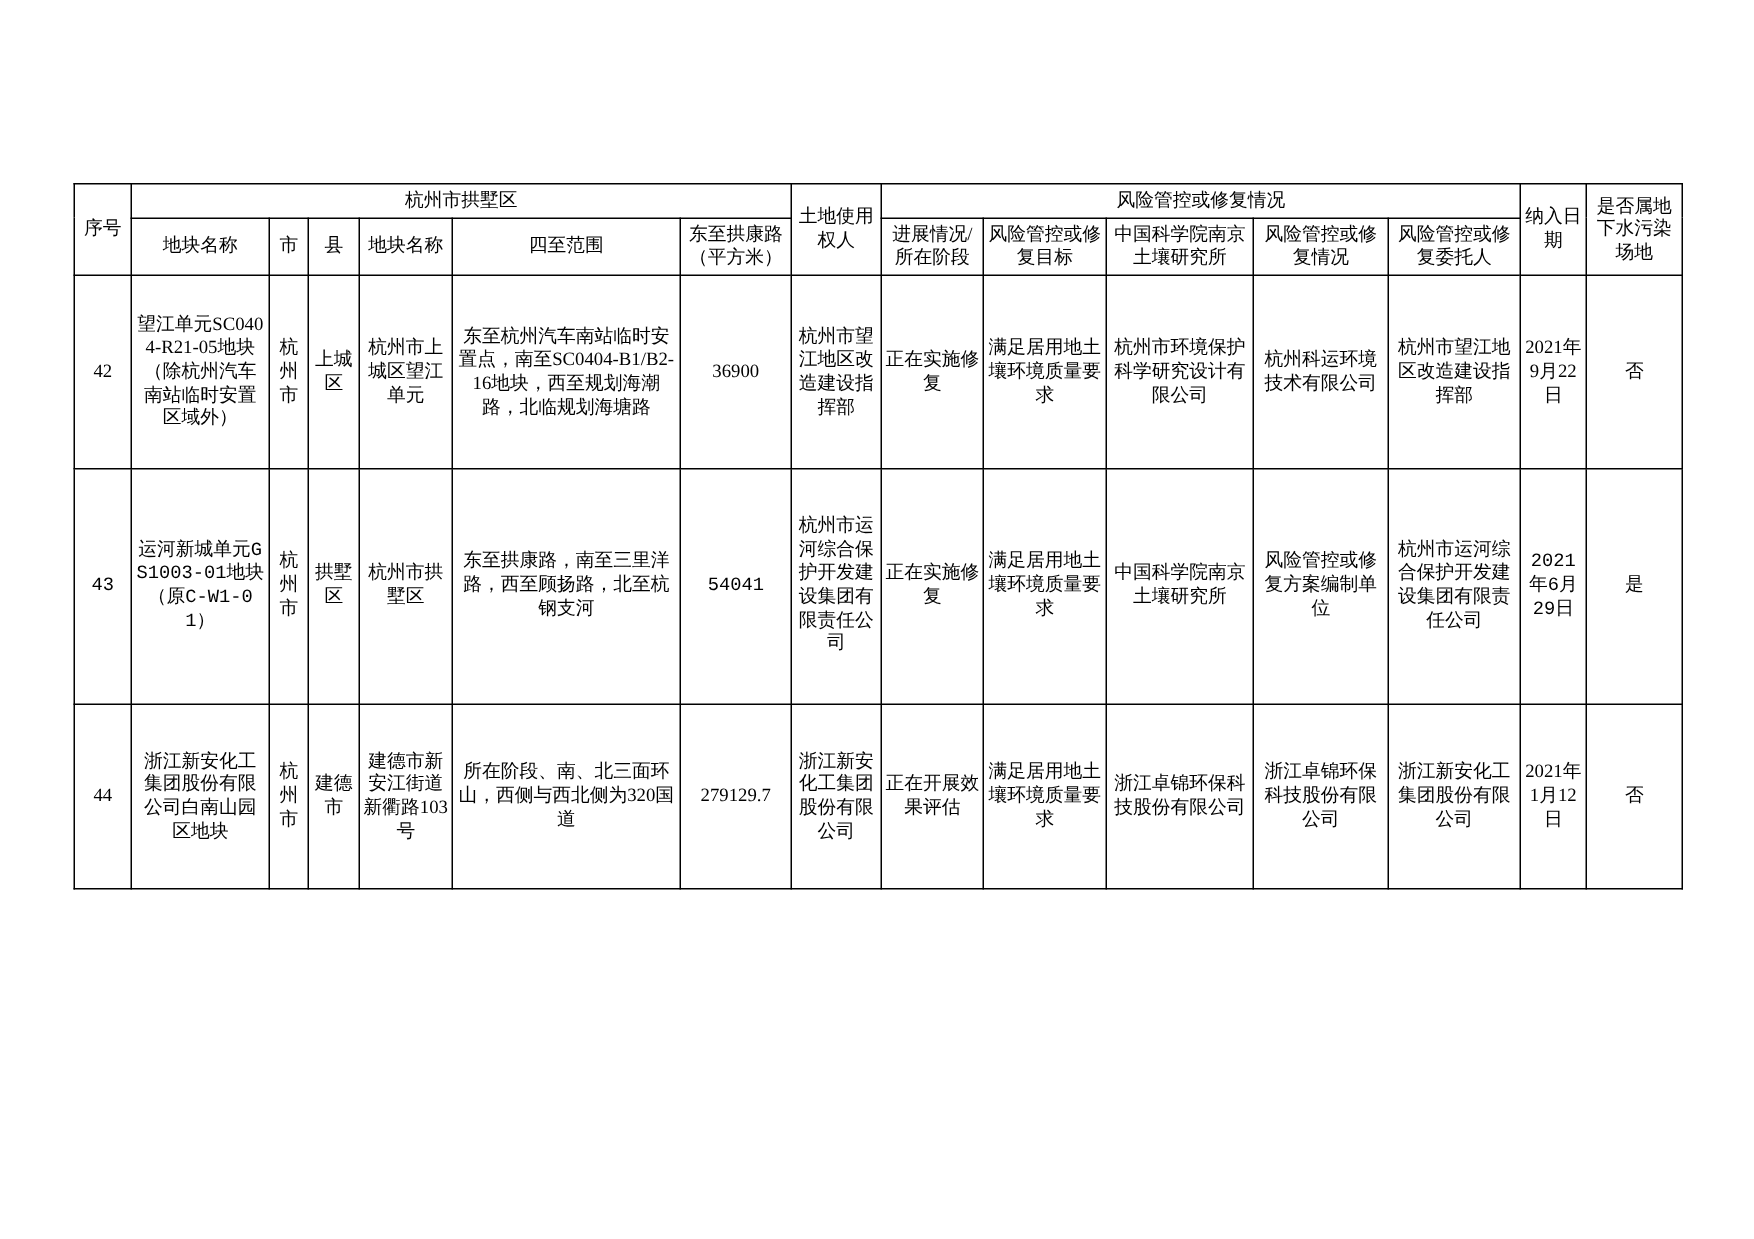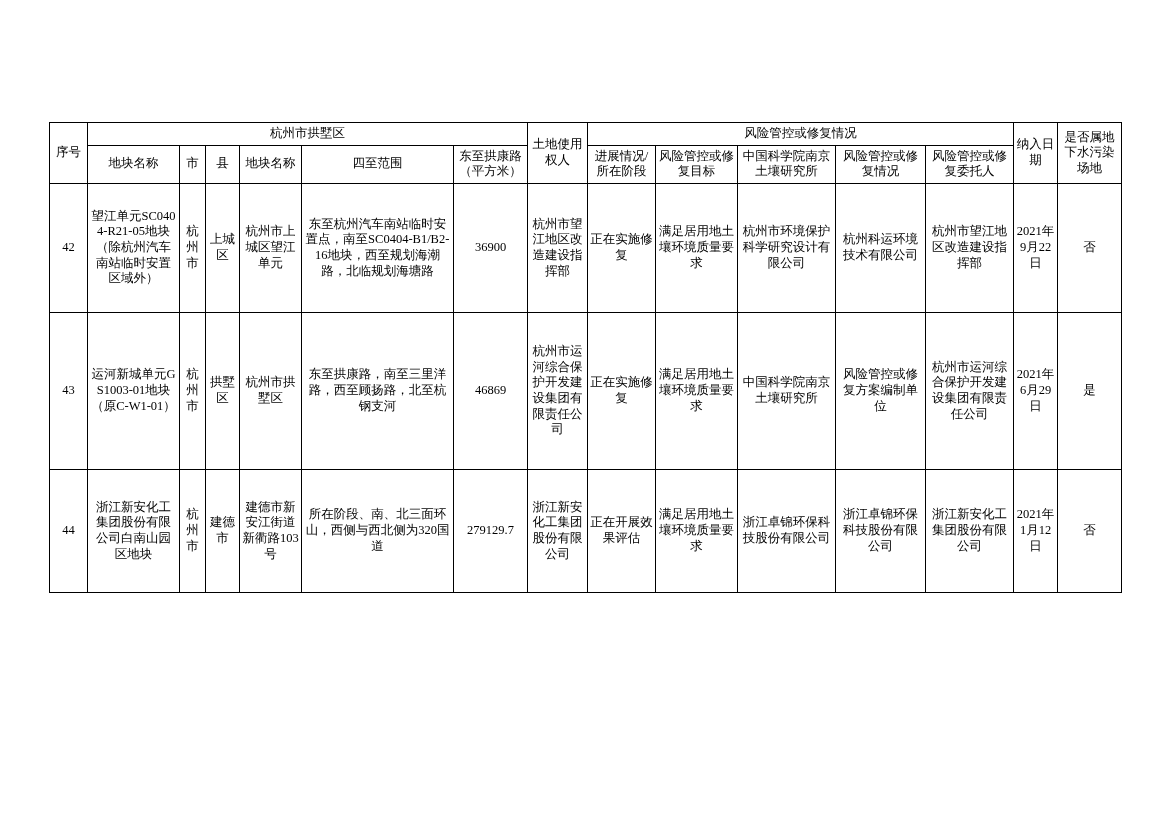--- a/index.html
+++ b/index.html
@@ -58,21 +58,21 @@
   .col-stage    { width: 68px; }
   .col-goal     { width: 82px; }
   .col-plan     { width: 98px; }
   .col-fix      { width: 90px; }
   .col-entrust  { width: 88px; }
   .col-date     { width: 44px; }
   .col-ground   { width: 64px; }
 
   td.cell-body { padding: 6px 3px; }
   .row-42 td { height: 124px; }
-  .row-43 td { height: 152px; }
+  .row-43 td { height: 152px; font-family: Liberation Mono, monospace; }
   .row-44 td { height: 118px; }
 </style>
 </head>
 <body>
 
 <div class="page">
   <div class="table-wrap">
     <table class="report">
       <colgroup>
         <col class="col-seq">
@@ -132,21 +132,21 @@
           <td class="cell-body">2021年9月22日</td>
           <td class="cell-body">否</td>
         </tr>
         <tr class="row-43">
           <td class="cell-body">43</td>
           <td class="cell-body">运河新城单元GS1003-01地块（原C-W1-01）</td>
           <td class="cell-body">杭州市</td>
           <td class="cell-body">拱墅区</td>
           <td class="cell-body">杭州市拱墅区</td>
           <td class="cell-body">东至拱康路，南至三里洋路，西至顾扬路，北至杭钢支河</td>
-          <td class="cell-body">46869</td>
+          <td class="cell-body">54041</td>
           <td class="cell-body">杭州市运河综合保护开发建设集团有限责任公司</td>
           <td class="cell-body">正在实施修复</td>
           <td class="cell-body">满足居用地土壤环境质量要求</td>
           <td class="cell-body">中国科学院南京土壤研究所</td>
           <td class="cell-body">风险管控或修复方案编制单位</td>
           <td class="cell-body">杭州市运河综合保护开发建设集团有限责任公司</td>
           <td class="cell-body">2021年6月29日</td>
           <td class="cell-body">是</td>
         </tr>
         <tr class="row-44">

